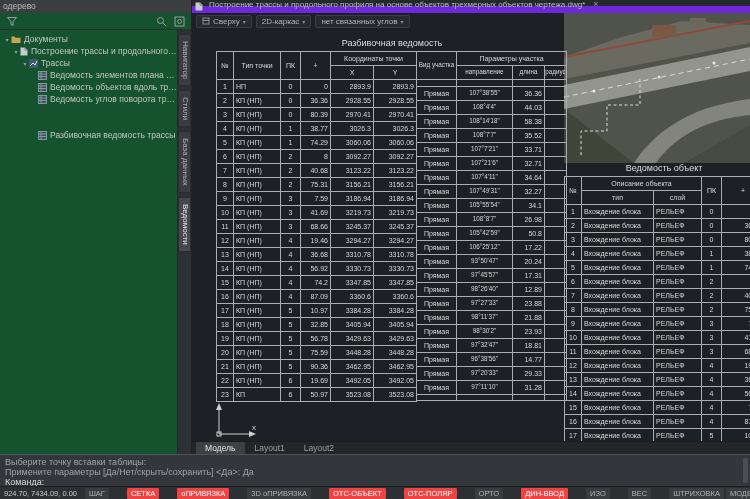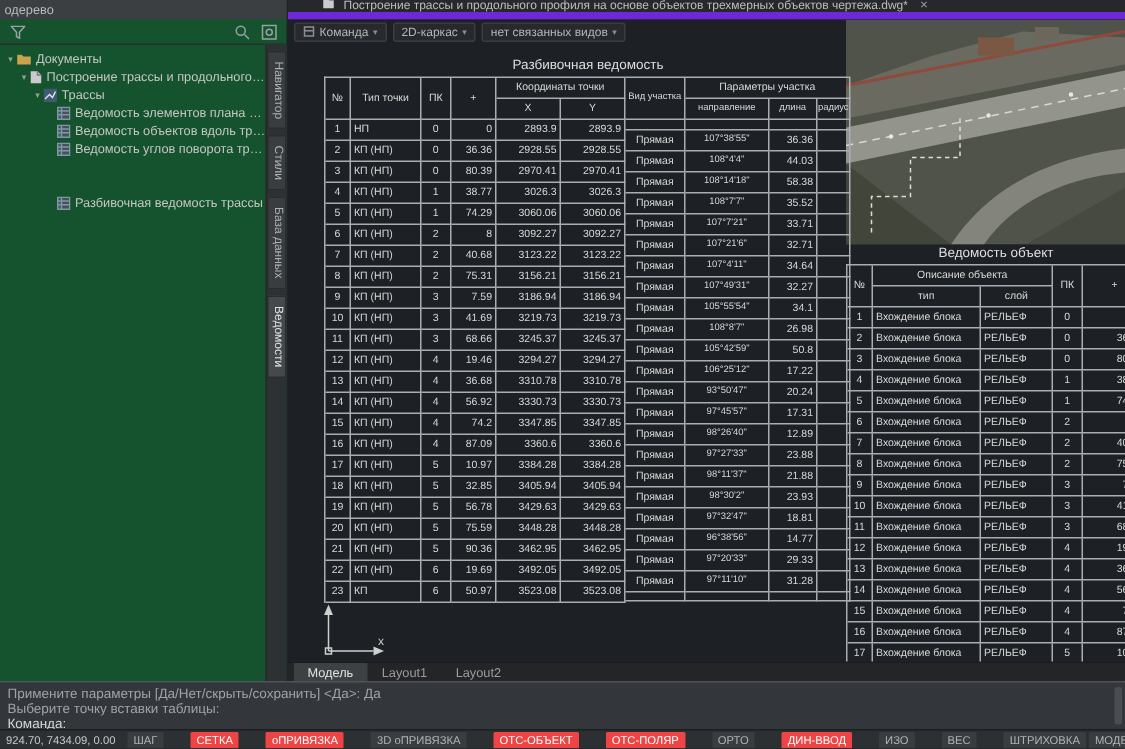--- a/index.html
+++ b/index.html
@@ -18,21 +18,21 @@
   .tree-item{height:12px;display:flex;align-items:center;font-size:8.5px;color:#c6c6c6;white-space:nowrap;overflow:hidden}
   .tw{width:8px;font-size:6px;color:#9a9a9a;text-align:center;flex:none}
   .ti{flex:none;margin-right:3px;display:flex;align-items:center}
   .tl{overflow:hidden;text-overflow:ellipsis}
   .vtabs{width:14px;background:#2e3133;border-left:1px solid #26282a;display:flex;flex-direction:column;padding-top:4px;gap:4px;align-items:center}
   .vtab{writing-mode:vertical-rl;font-size:8px;color:#b0b0b0;background:#3a3d3f;border:1px solid #2a2c2e;padding:6px 0;width:13px;text-align:center}
   .vtab.active{background:#46494c;color:#e2e2e2}
 
   
   .main{position:absolute;left:192px;top:0;width:558px;height:454px;display:flex;flex-direction:column}
-  .doc-tabbar{height:13px;background:#26292b;display:flex;align-items:flex-end;font-size:8px;color:#bdbdbd;padding:0 20px;gap:4px;border-bottom:5px solid #6d28d9;flex:none}
+  .doc-tabbar{height:13px;background:#26292b;display:flex;align-items:flex-start;font-size:8px;color:#bdbdbd;padding:0 0;gap:4px;border-bottom:7px solid #6d28d9;flex:none}
   .doc-title{white-space:nowrap;overflow:hidden}
   .doc-close{color:#9a9a9a;font-size:9px;line-height:9px;margin-left:4px}
   .canvas{position:relative;flex:1;background:#1d2024;overflow:hidden}
   .float-toolbar{position:absolute;left:4px;top:2px;display:flex;gap:4px;z-index:6}
   .ftb{height:13px;display:flex;align-items:center;gap:3px;padding:0 5px;font-size:8px;color:#b5b5b5;background:#26292d;border:1px solid #3a3e42;border-radius:2px;white-space:nowrap}
   .caret{font-size:6px;color:#8b8b8b}
   .overlay{position:absolute;left:0;top:0;z-index:4;pointer-events:none}
   .map{position:absolute;right:0;top:0;width:186px;height:150px;z-index:2}
 
   
@@ -202,29 +202,29 @@
       <span class="doc-close">×</span>
     </div>
 
     <div class="canvas">
       <div class="float-toolbar">
         <div class="ftb">
           <span><svg width="8" height="8" viewBox="0 0 8 8">
                 <rect x="1" y="1" width="6" height="6" fill="none" stroke="#8b8f93"></rect>
                 <line x1="1" y1="3.5" x2="7" y2="3.5" stroke="#8b8f93"></line>
               </svg></span>
-          <span>Команда</span>
+          <span>Сверху</span>
           <span class="caret">▾</span>
         </div>
         <div class="ftb">
           <span>2D-каркас</span>
           <span class="caret">▾</span>
         </div>
         <div class="ftb">
-          <span>нет связанных видов</span>
+          <span>нет связанных углов</span>
           <span class="caret">▾</span>
         </div>
       </div>
 
       <div class="map">
         <svg width="186" height="150" viewBox="0 0 186 150">
           <rect width="186" height="150" fill="#50534a"></rect>
           <path d="M0 66 L186 30 L186 12 L118 8 L58 24 L0 44 Z" fill="#6b6a60"></path>
           <path d="M0 44 L186 8" stroke="#8f4a3c" stroke-width="2"></path>
           <path d="M0 96 L186 58 L186 34 L0 72 Z" fill="#93948c"></path>
@@ -615,22 +615,22 @@
 
     <div class="layout-tabs">
         <div class="ltab active">Модель</div>
         <div class="ltab">Layout1</div>
         <div class="ltab">Layout2</div>
       </div>
   </div>
 
   <div class="cmd">
     <div id="cmd-history">
+        <div class="cmd-line">Выберите точку вставки таблицы:</div>
         <div class="cmd-line">Примените параметры [Да/Нет/скрыть/сохранить] &lt;Да&gt;: Да</div>
-        <div class="cmd-line">Выберите точку вставки таблицы:</div>
       </div>
     <div class="cmd-line cmd-prompt">Команда:</div>
     <div class="cmd-scroll"></div>
   </div>
 
   <div class="statusbar">
     <span class="coords">924.70, 7434.09, 0.00</span>
     <span class="sb-toggles" style="display:flex;gap:18px" id="sb-toggles">
         <span class="sbtn">ШАГ</span>
         <span class="sbtn active">СЕТКА</span>

